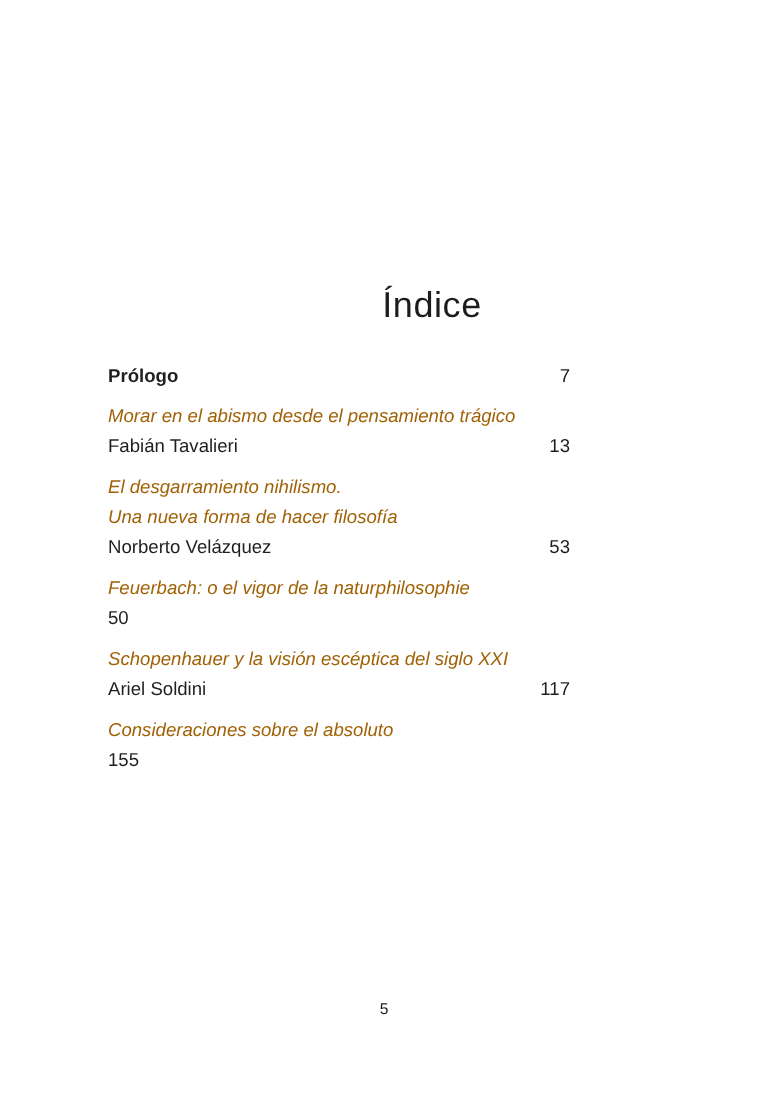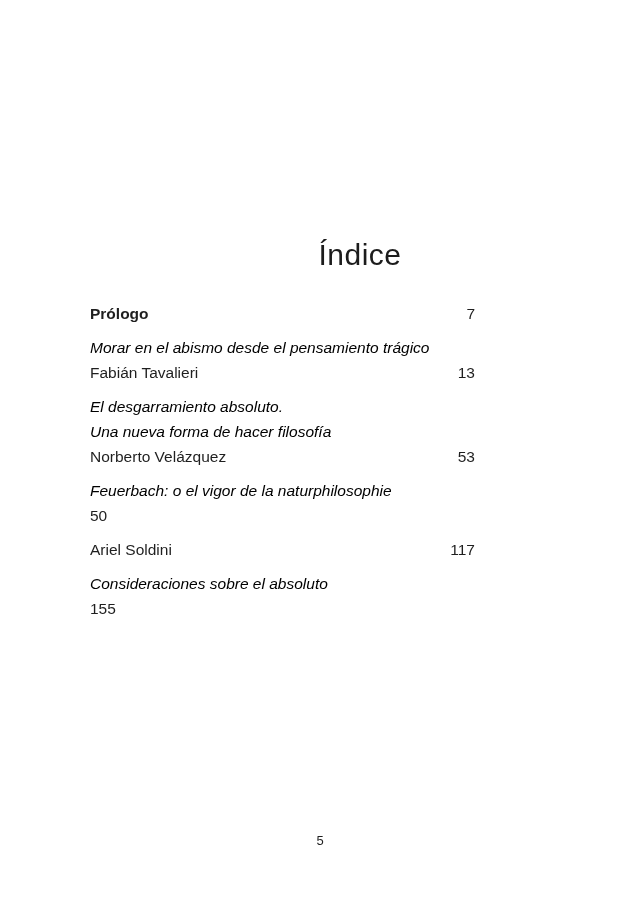--- a/index.html
+++ b/index.html
@@ -44,21 +44,21 @@
     display: flex;
     justify-content: space-between;
     align-items: baseline;
     gap: 41px;
   }
   .entry-heading {
     font-weight: 700;
   }
   .entry-title-line {
     font-style: italic;
-    color: #000000;
+    color: #a16207;
   }
   .entry-author {
     font-style: normal;
     text-align: right;
   }
   .entry-page {
     font-style: normal;
     text-align: right;
     white-space: nowrap;
   }
@@ -90,36 +90,37 @@
 
     <div class="toc-entry">
       <div class="entry-title-line">Morar en el abismo desde el pensamiento trágico</div>
       <div class="toc-row">
         <span class="entry-author">Fabián Tavalieri</span>
         <span class="entry-page">13</span>
       </div>
     </div>
 
     <div class="toc-entry">
-      <div class="entry-title-line">El desgarramiento absoluto.</div>
+      <div class="entry-title-line">El desgarramiento nihilismo.</div>
       <div class="entry-title-line">Una nueva forma de hacer filosofía</div>
       <div class="toc-row">
         <span class="entry-author">Norberto Velázquez</span>
         <span class="entry-page">53</span>
       </div>
     </div>
 
     <div class="toc-entry">
       <div class="entry-title-line">Feuerbach: o el vigor de la naturphilosophie</div>
       <div class="toc-row">
         <span class="entry-page">50</span>
       </div>
     </div>
 
     <div class="toc-entry">
+      <div class="entry-title-line">Schopenhauer y la visión escéptica del siglo XXI</div>
       <div class="toc-row">
         <span class="entry-author">Ariel Soldini</span>
         <span class="entry-page">117</span>
       </div>
     </div>
 
     <div class="toc-entry">
       <div class="entry-title-line">Consideraciones sobre el absoluto</div>
       <div class="toc-row">
         <span class="entry-page">155</span>

